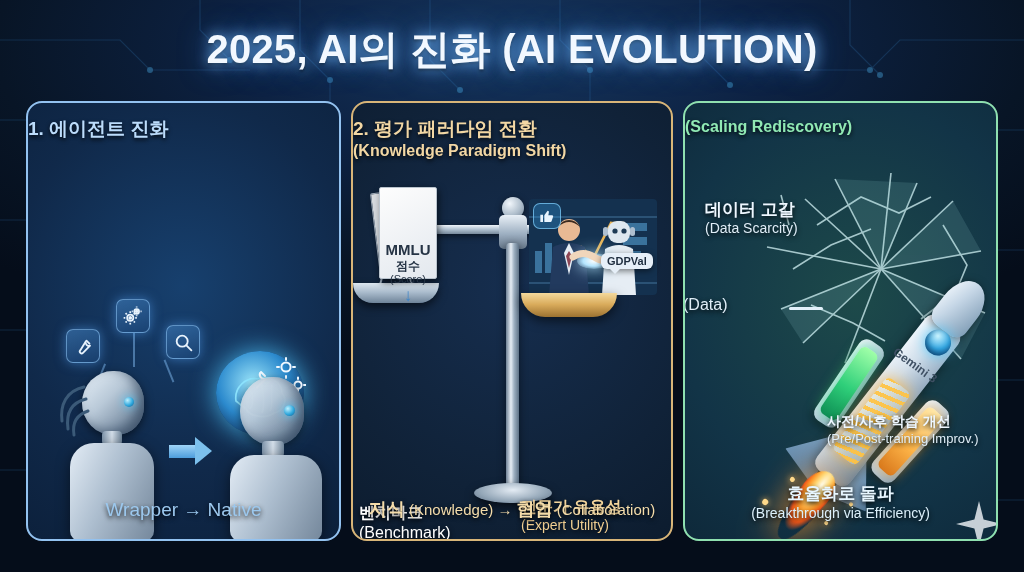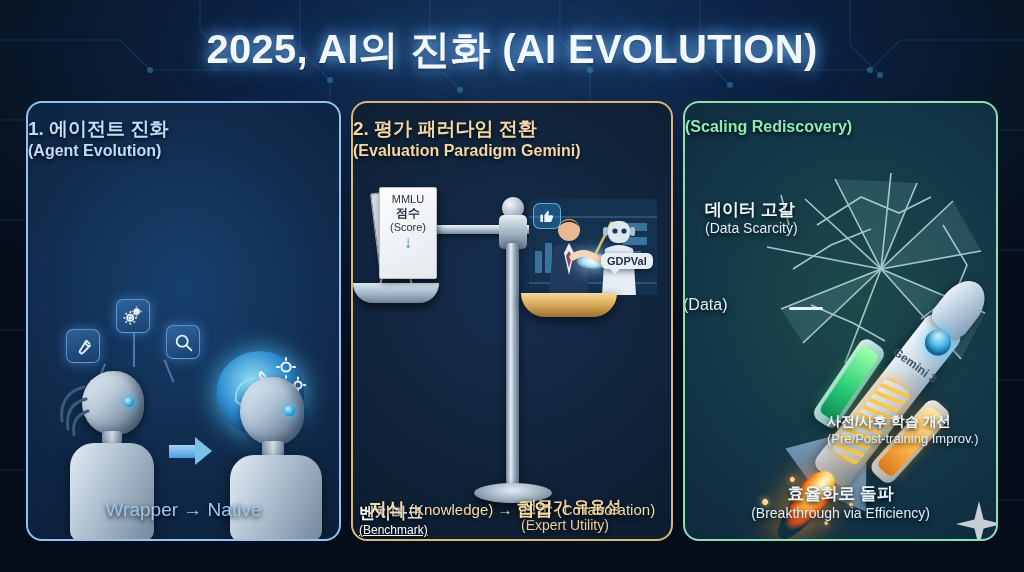--- a/index.html
+++ b/index.html
@@ -127,21 +127,21 @@
            border-radius:0 0 50px 50px;
            background:linear-gradient(180deg,#f4d99c 0%,#d9ab5b 48%,#9c7231 100%);
            box-shadow:0 4px 11px rgba(0,0,0,.55); }
   .paper {
     position:absolute; background:linear-gradient(150deg,#fdfdfd,#e3e8ee);
     border:1px solid #b9c3cd; border-radius:2px;
     box-shadow:2px 3px 7px rgba(0,0,0,.5);
     display:flex; flex-direction:column; align-items:center; justify-content:flex-start;
     padding-top:5px; color:#263445;
   }
-  .paper .pl { font-size:11px; font-weight:normal; line-height:1.2; }
+  .paper .pl { font-size:15px; font-weight:bold; line-height:1.2;margin-top:48px; }
   .paper .ps { font-size:12px; font-weight:bold; line-height:1.2; }
   .paper .pe { font-size:11px; line-height:1.2; }
   .paper .pa { font-size:17px; color:#3f86c8; line-height:.9; margin-top:1px; }
   .scene-r {
     position:absolute; border-radius:4px;
     background:linear-gradient(160deg,#1b3a5e 0%,#14recycle 0%, #142d4c 55%,#0f2238 100%);
     overflow:hidden;
   }
   .bubble {
     position:absolute; background:#e6eff8; color:#1d2c3e;
@@ -153,21 +153,21 @@
     border-left:6px solid transparent; border-right:6px solid transparent;
     border-top:6px solid #e6eff8;
   }
 
   .lbl { position:absolute; }
   .lbl .ko { display:block; font-weight:bold; line-height:1.25; text-shadow:0 2px 5px rgba(0,0,0,.9); }
   .lbl .en { display:block; line-height:1.25; text-shadow:0 2px 5px rgba(0,0,0,.9); }
 
   #lbl-benchmark { left:6px; top:400px; width:150px; }
   #lbl-benchmark .ko { font-size:16px; color:#ffffff; }
-  #lbl-benchmark .en { font-size:12px; color:#ffffff;text-decoration:underline; }
+  #lbl-benchmark .en { font-size:16px; color:#ffffff;text-decoration:underline; }
   #lbl-expert { left:168px; top:394px; width:152px; }
   #lbl-expert .ko { font-size:16px; color:#f6d79d; }
   #lbl-expert .en { font-size:14px; color:#f1cf92; }
   .rocket { position:absolute; left:142px; top:150px; width:120px; height:300px;
             transform:rotate(38deg); }
   .r-nose { position:absolute; left:39px; top:0; width:40px; height:58px;
             border-radius:50% 50% 12px 12px;
             background:linear-gradient(105deg,#f2f8fd 0%,#c5d6e6 40%,#7f9cb5 100%);
             box-shadow:0 2px 8px rgba(0,0,0,.5); }
   .r-win { position:absolute; left:50px; top:58px; width:26px; height:26px; border-radius:50%;
@@ -269,21 +269,20 @@
 </div>
 
 <div id="title-bar">
   <div id="title">2025, AI의 진화 (AI EVOLUTION)</div>
 </div>
 
 <section class="panel" id="panel-1">
 
   <div class="p-head">
     <span class="ko">1. 에이전트 진화</span>
-    <span class="en">(Agent Evolution)</span>
   </div>
 
   <div class="chip-link" style="left:72px;  top:260px; width:1.5px; height:22px; transform:rotate(22deg);"></div>
   <div class="chip-link" style="left:105px; top:230px; width:1.5px; height:34px;"></div>
   <div class="chip-link" style="left:140px; top:256px; width:1.5px; height:24px; transform:rotate(-22deg);"></div>
 
   <div class="tool-chip" id="chip-wrench">
     <svg width="21" height="21" viewBox="0 0 24 24" fill="none" stroke="#e8f3fd" stroke-width="2.1" stroke-linecap="round" stroke-linejoin="round">
       <path d="M14.6 6.2a3.8 3.8 0 0 0 4.9 4.9l-8.1 8.1a2.1 2.1 0 0 1-3-3l6.2-10z"></path>
       <path d="M15.4 5.4l3.4 3.4"></path>
@@ -345,21 +344,21 @@
     <div class="r-body" style="left:10px; top:100px; width:92px; height:86px;"></div>
   </div>
 
   <div class="p-foot" id="foot-1">Wrapper → Native</div>
 </section>
 
 <section class="panel" id="panel-2">
 
   <div class="p-head">
     <span class="ko">2. 평가 패러다임 전환</span>
-    <span class="en">(Evaluation Paradigm Gemini)</span>
+    <span class="en">(Knowledge Paradigm Shift)</span>
   </div>
 
   <div class="sc-knob" style="left:149px; top:94px;"></div>
   <div class="sc-beam" style="left:34px; top:122px; width:232px;"></div>
   <div style="position:absolute; left:146px; top:112px; width:28px; height:34px; border-radius:5px;
               background:linear-gradient(180deg,#e9f0f7,#9eb0c2 55%,#68798c 100%);"></div>
   <div class="sc-col" style="left:153px; top:140px; height:250px;"></div>
   <div class="sc-base" style="left:121px; top:380px; width:78px; height:20px;"></div>
 
   <div class="sc-string" style="left:42px; top:126px; height:58px; transform:rotate(16deg); transform-origin:top;"></div>

